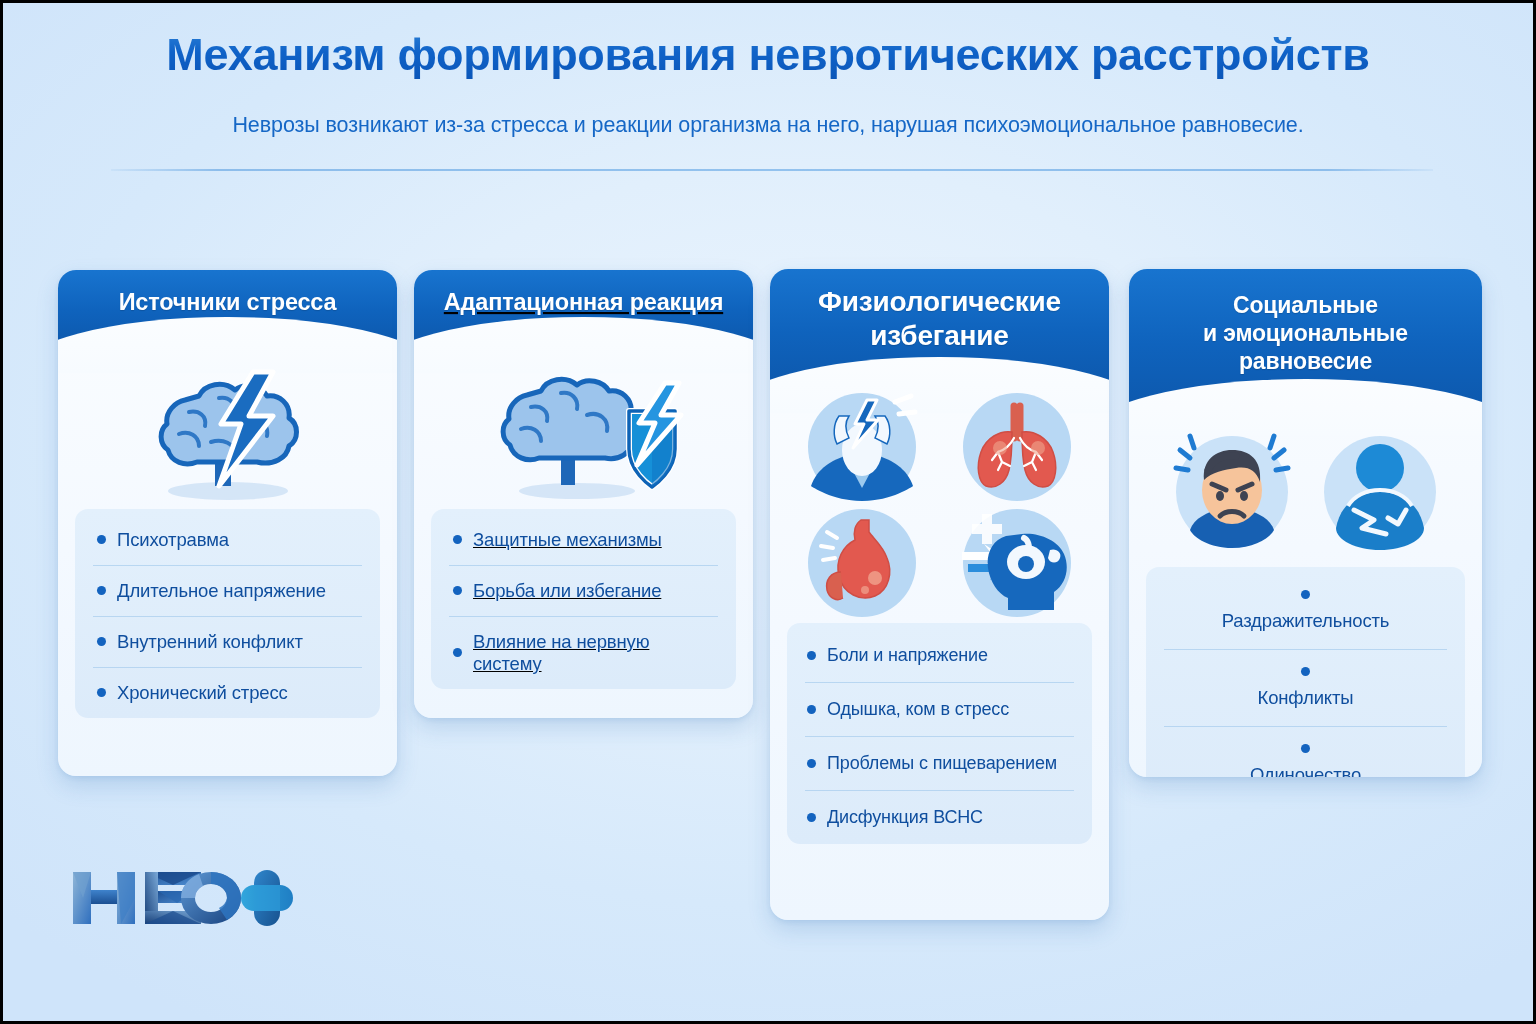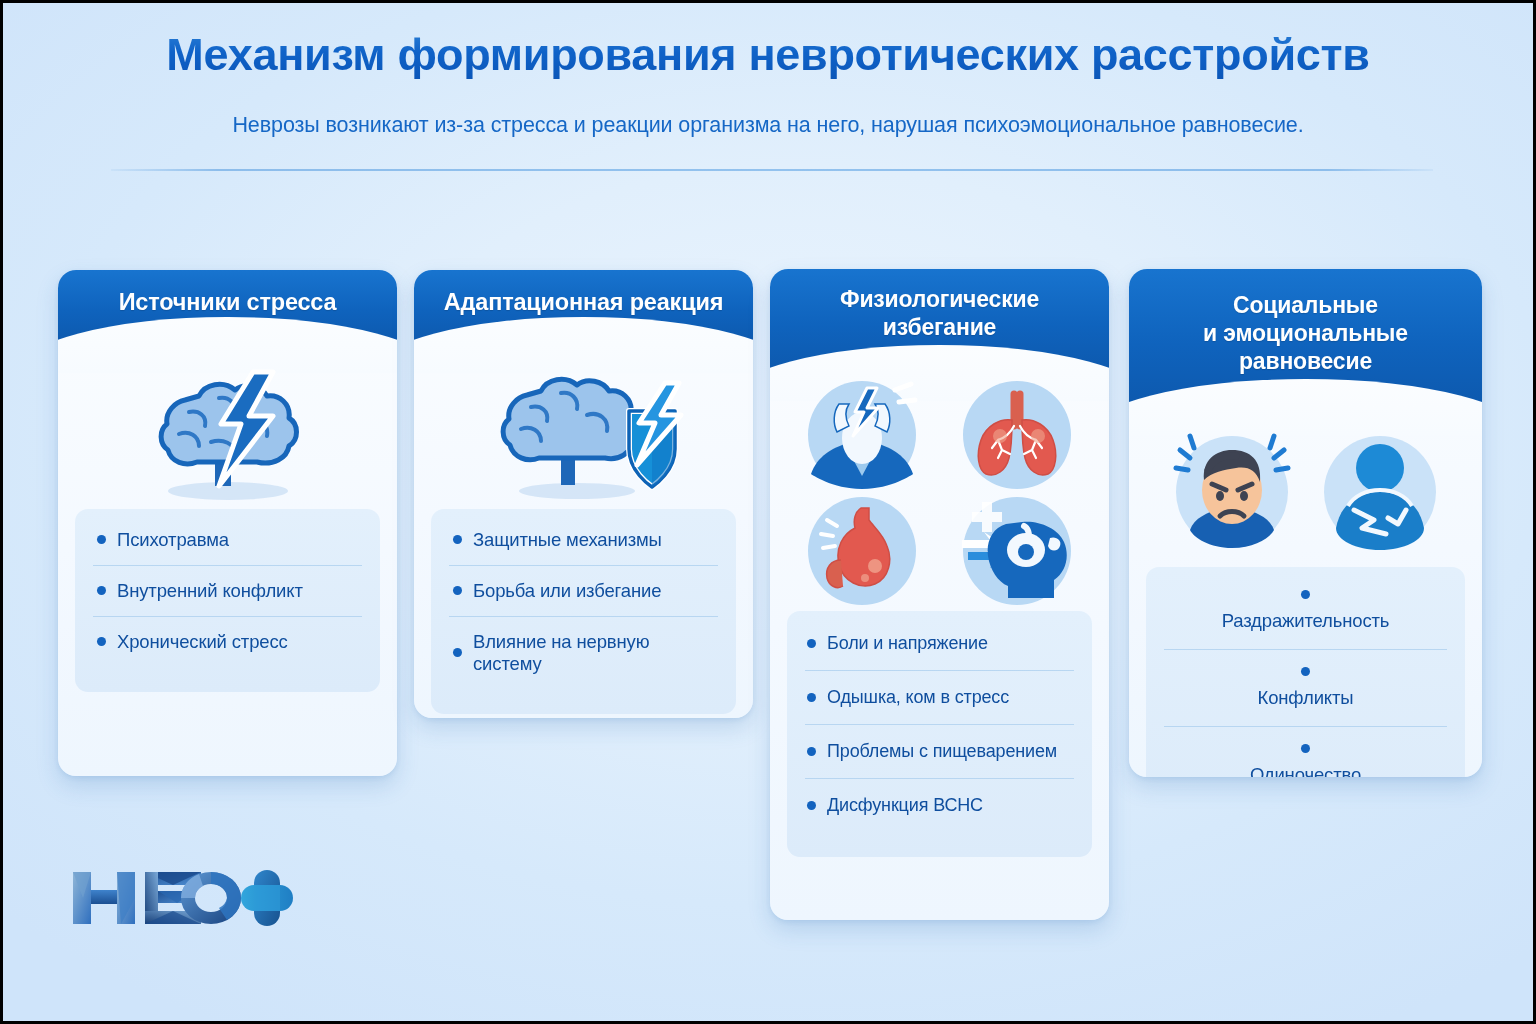--- a/index.html
+++ b/index.html
@@ -108,21 +108,21 @@
     width: 100%;
     display: flex;
     align-items: center;
     justify-content: center;
   }
 
   .card-list {
     margin: 0 17px 19px;
     background: linear-gradient(180deg, #e3f0fc 0%, #dcebfa 100%);
     border-radius: 13px;
-    padding: 6px 18px 25px;
+    padding: 6px 18px 0;
   }
 
   .list-item {
     display: flex;
     align-items: center;
     gap: 11px;
     padding: 14px 2px 14px 4px;
     font-size: 18.5px;
     color: #0f4e9e;
     letter-spacing: -0.15px;
@@ -133,29 +133,29 @@
   .bullet {
     flex: 0 0 auto;
     width: 9px; height: 9px;
     border-radius: 50%;
     background: #1363bf;
     display: inline-block;
   }
 
   
   #card-1 { left: 55px;   top: 267px; width: 339px; height: 506px; }
-  #card-2 { left: 411px;  top: 267px; width: 339px; height: 448px; }
+  #card-2 { left: 411px;  top: 267px; width: 339px; height: 448px; text-decoration: underline; }
   #card-3 { left: 767px;  top: 266px; width: 339px; height: 651px; }
   #card-4 { left: 1126px; top: 266px; width: 353px; height: 508px; }
 
   #card-1 .card-art, #card-2 .card-art { height: 160px; margin-top: 6px; }
   #card-3 .card-art { height: 236px; margin-top: 4px; }
   #card-4 .card-art { height: 150px; margin-top: 12px; }
 
-  #card-3 .card-header { font-size: 23px; padding-top: 16px; padding-bottom: 30px; }
+  #card-3 .card-header { font-size: 28px; padding-top: 16px; padding-bottom: 30px; }
   #card-4 .card-header { font-size: 23px; padding-top: 22px; padding-bottom: 30px; }
 
   #card-1 .list-item, #card-2 .list-item { font-size: 18.5px; }
   #card-3 .list-item { font-size: 18px; padding: 16px 2px; }
   #card-4 .list-item { font-size: 18.5px; padding: 17px 2px; flex-direction: column; }
 
   
   .icon-grid-3 {
     display: grid;
     grid-template-columns: 1fr 1fr;
@@ -217,20 +217,24 @@
         <path d="M124 66 C136 62 146 70 144 82" fill="none" stroke="#2f78c6" stroke-width="4" stroke-linecap="round"></path>
         <path d="M88 88 C100 84 112 90 112 100" fill="none" stroke="#2f78c6" stroke-width="4" stroke-linecap="round"></path>
 
         <path d="M130 18 L98 70 L118 70 L96 132 L150 62 L126 62 L150 18 Z" fill="#1a6cc0" stroke="#ffffff" stroke-width="5" stroke-linejoin="round"></path>
       </svg>
     </div>
     <div class="card-list">
       <div class="list-item">
         <span class="bullet"></span>
         <span>Психотравма</span>
+      </div>
+      <div class="list-item">
+        <span class="bullet"></span>
+        <span>Длительное напряжение</span>
       </div>
       <div class="list-item">
         <span class="bullet"></span>
         <span>Внутренний конфликт</span>
       </div>
       <div class="list-item">
         <span class="bullet"></span>
         <span>Хронический стресс</span>
       </div>
     </div>

